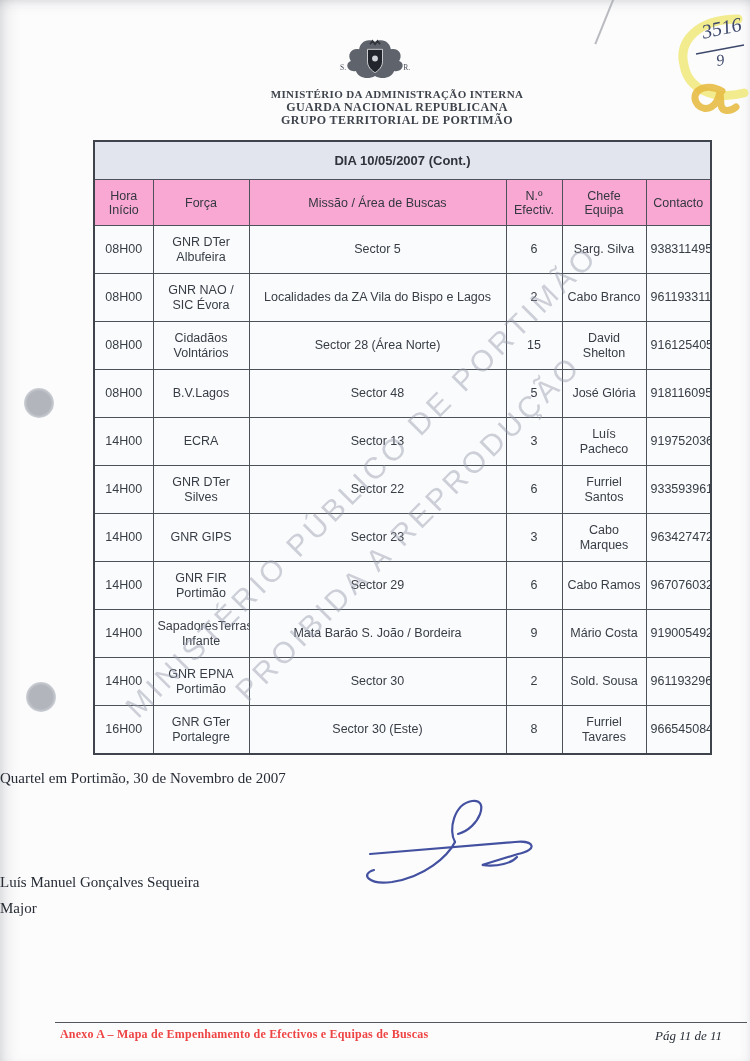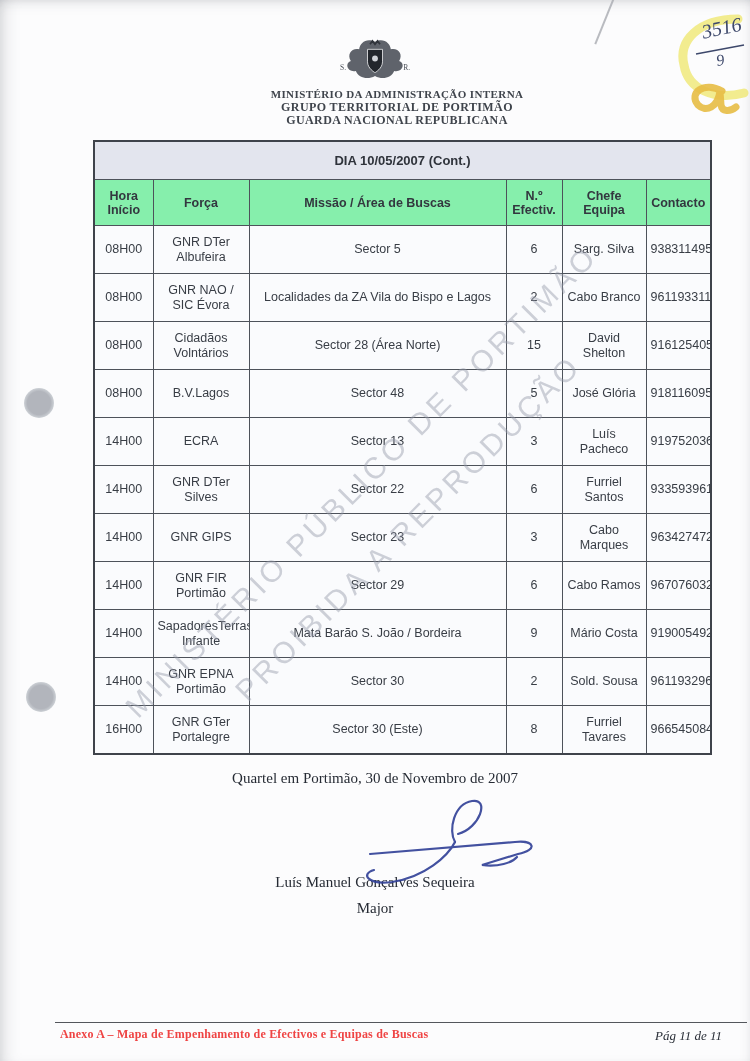--- a/index.html
+++ b/index.html
@@ -40,21 +40,21 @@
     position:absolute;left:93px;top:140px;width:617px;
     border-collapse:collapse;table-layout:fixed;z-index:1;
     font-size:12.5px;color:#383d45;
   }
   table.ops th,table.ops td{
     border:1px solid #4d525a;vertical-align:middle;text-align:center;
     padding:2px 4px;overflow:hidden;
   }
   table.ops{border:2px solid #3f434b;}
   tr.title-row th{height:33px;background:#e3e5ee;font-size:13px;color:#2f333b;}
-  tr.cols-row th{height:41px;background:#86efac;font-weight:bold;line-height:14px;color:#33373f;}
+  tr.cols-row th{height:41px;background:#f9a8d4;font-weight:normal;line-height:14px;color:#33373f;}
   table.ops tbody td{height:43px;background:#fafbfd;line-height:15px;}
 
   
   .watermark{
     position:absolute;left:35px;top:255px;width:700px;height:500px;
     display:flex;flex-direction:column;align-items:center;justify-content:center;
     gap:36px;transform:rotate(-45deg);z-index:3;pointer-events:none;
   }
   .watermark span{
     display:block;white-space:nowrap;font-size:30px;font-weight:500;
@@ -63,21 +63,21 @@
 
   
   .annos{position:absolute;left:630px;top:5px;width:120px;height:130px;z-index:4;}
   .annos text{
     font-family:"Liberation Serif","DejaVu Serif",serif;
     font-style:italic;fill:#3d486b;
   }
 
   
   .sig-text{
-    position:absolute;left:0;width:100%;text-align:center;
+    position:absolute;left:0;width:100%;text-align:left;
     font-family:"Liberation Serif","DejaVu Serif",serif;color:#262b34;font-size:15px;
   }
   .place-date{top:770px;}
   .role{top:800px;}
   .name{top:874px;}
   .rank{top:900px;}
   .sig-svg{position:absolute;left:330px;top:792px;width:215px;height:100px;z-index:2;}
 
   
   .footer-rule{position:absolute;left:55px;top:1022px;width:692px;height:1px;background:#53565c;}
@@ -112,22 +112,22 @@
   <div class="doc-header">
     <svg class="emblem" viewBox="0 0 100 60">
       <path d="M50 7 C40 2 32 8 31 16 C22 14 16 22 21 30 C13 33 17 44 27 42 C30 50 41 53 50 48 C59 53 70 50 73 42 C83 44 87 33 79 30 C84 22 78 14 69 16 C68 8 60 2 50 7 Z" fill="#565b63" opacity="0.95"></path>
       <path d="M44 10 l3 -4 3 4 3 -4 3 4" stroke="#30343b" stroke-width="2" fill="none"></path>
       <path d="M41 16 h18 v15 c0 8 -9 13 -9 13 c0 0 -9 -5 -9 -13 Z" fill="#22262c" stroke="#e8e9ec" stroke-width="1"></path>
       <circle cx="50" cy="27" r="3.5" fill="#cfd2d7"></circle>
       <text x="8" y="41" font-size="9" font-family="Liberation Serif, serif" fill="#4b5058">S.</text>
       <text x="84" y="41" font-size="9" font-family="Liberation Serif, serif" fill="#4b5058">R.</text>
     </svg>
     <div class="org-line l1">MINISTÉRIO DA ADMINISTRAÇÃO INTERNA</div>
+    <div class="org-line l2">GUARDA NACIONAL REPUBLICANA</div>
     <div class="org-line l3">GRUPO TERRITORIAL DE PORTIMÃO</div>
-    <div class="org-line l2">GUARDA NACIONAL REPUBLICANA</div>
   </div>
 
   <table class="ops">
     <colgroup>
       <col style="width:59px">
         <col style="width:96px">
         <col style="width:257px">
       <col style="width:56px">
         <col style="width:84px">
         <col style="width:65px">

